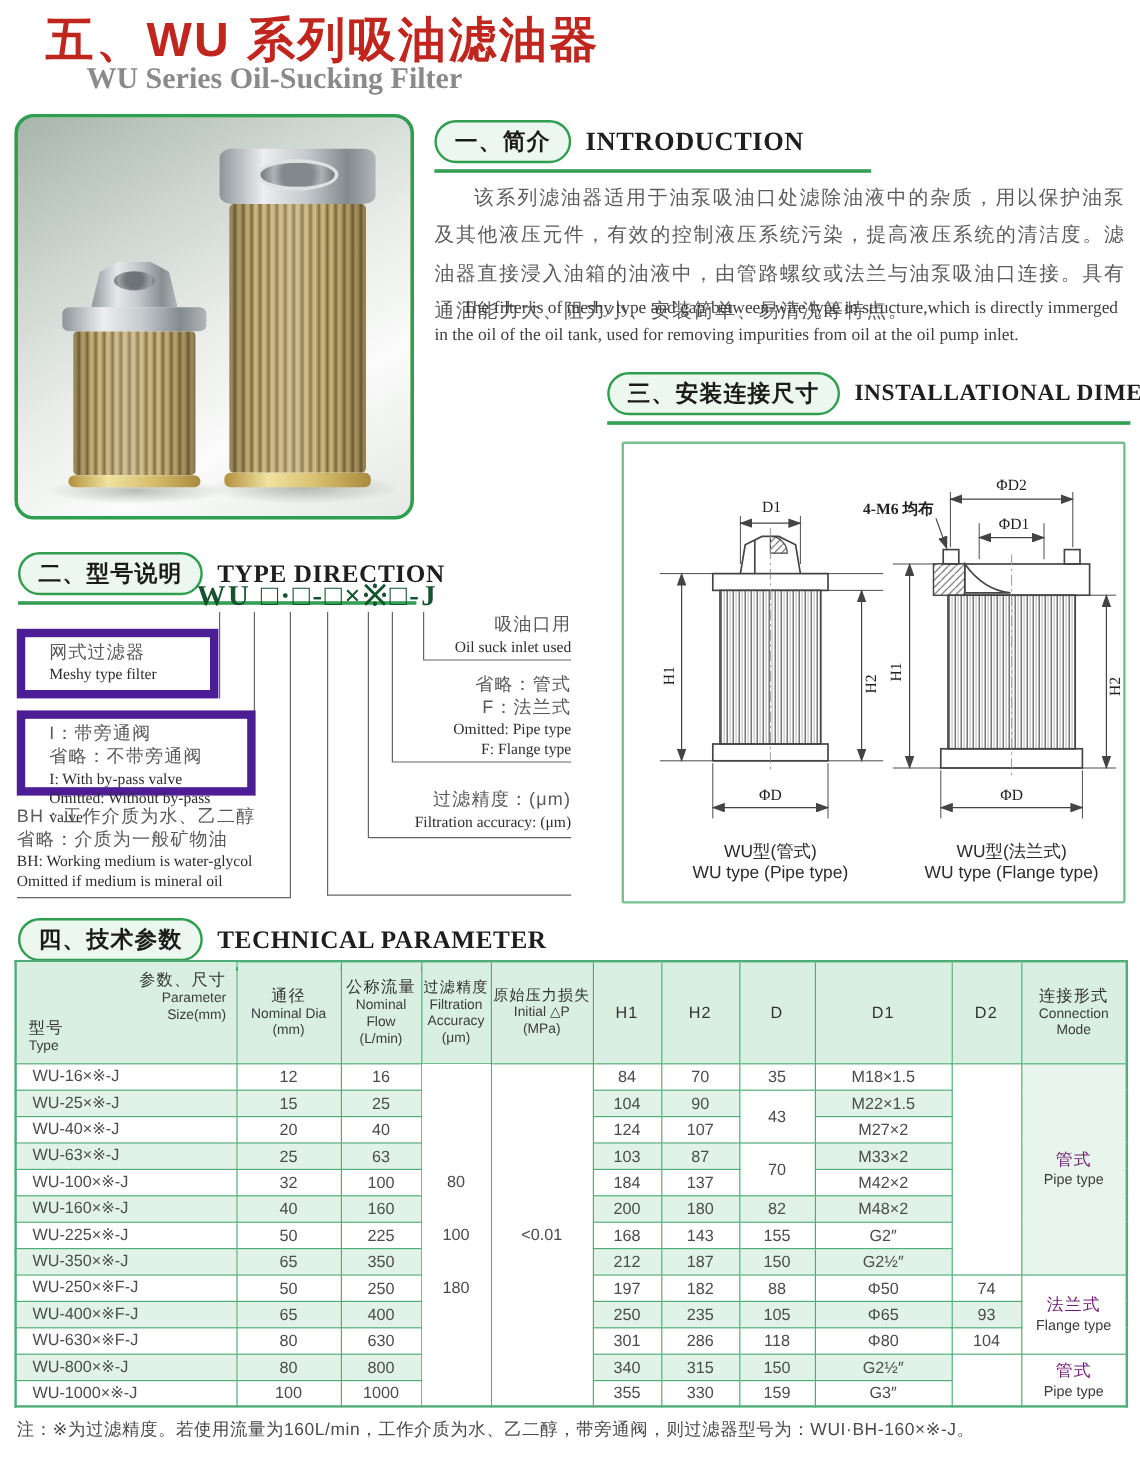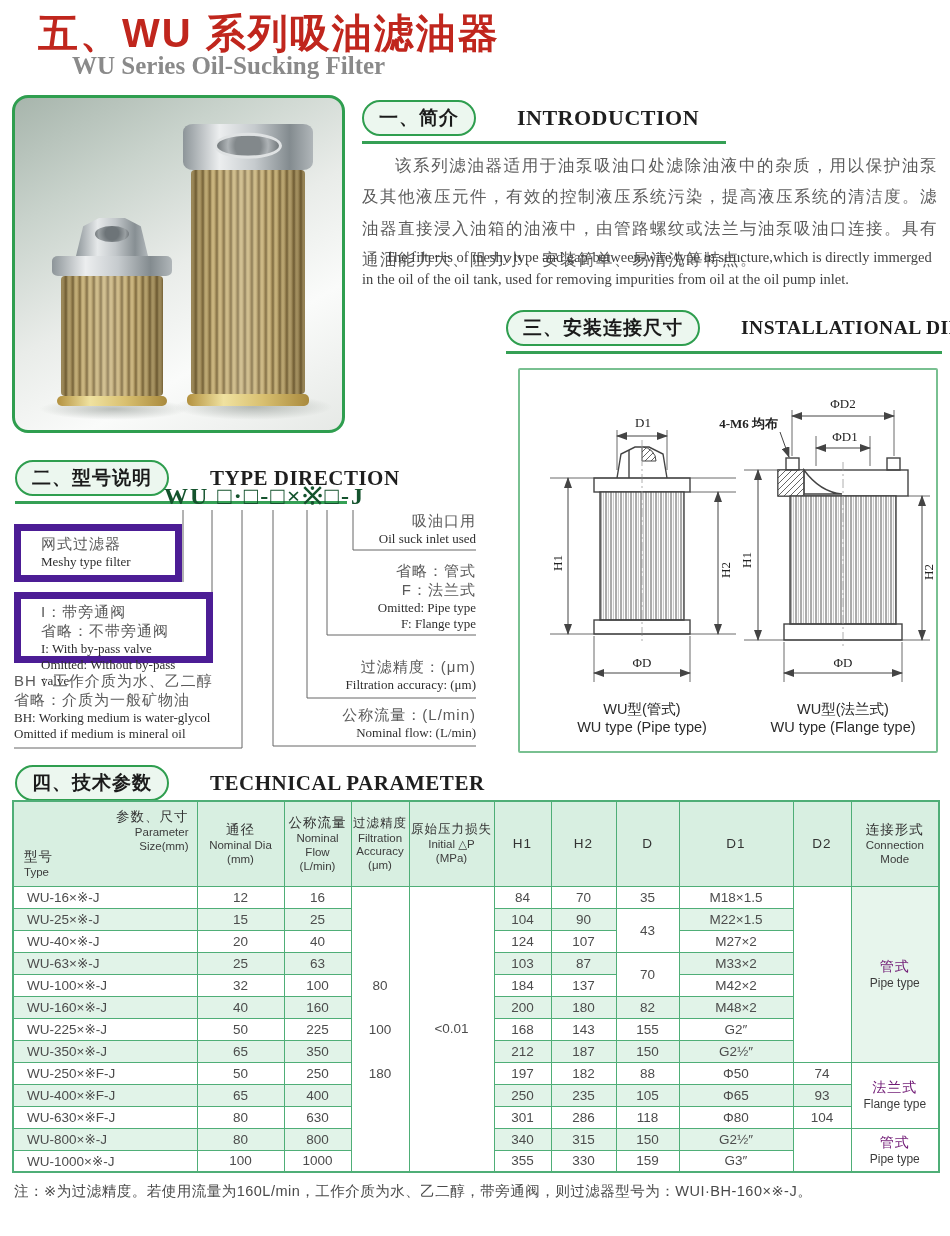--- a/index.html
+++ b/index.html
@@ -8,21 +8,21 @@
     position:relative; width:950px; height:1236px; margin:0 auto;
     background:#ffffff; overflow:hidden;
     font-family:"Liberation Sans","DejaVu Sans",sans-serif; color:#333;
   }
 
   
   .page-title { position:absolute; left:38px; top:6px; font-size:40px; font-weight:bold; color:#c0261d; letter-spacing:2px; }
   .page-subtitle { position:absolute; left:72px; top:52px; font-size:25px; font-weight:bold; color:#8a8a8a; font-family:"Liberation Serif","DejaVu Serif",serif; }
 
   
-  .sec { position:absolute; display:flex; align-items:center; border-bottom:3px solid #35a055; padding-bottom:5px;gap:29px; }
+  .sec { position:absolute; display:flex; align-items:center; border-bottom:3px solid #35a055; padding-bottom:5px; }
   .pill { border:2px solid #2f9e4f; border-radius:18px; background:#ecf7ef; padding:3px 15px; font-size:19px; font-weight:bold; color:#1b1b1b; white-space:nowrap; letter-spacing:1px; }
   .sec-en { font-family:"Liberation Serif","DejaVu Serif",serif; font-weight:bold; font-size:21px; color:#1e1e1e; margin-left:12px; white-space:nowrap; letter-spacing:0.5px; }
 
   
   .photo-frame { position:absolute; left:12px; top:95px; width:333px; height:338px;
     border:3px solid #2f9e4f; border-radius:16px;
     background:linear-gradient(150deg,#a7b5ac 0%,#c9d3cc 25%,#e9ece9 50%,#fafbfa 72%,#e6e9e6 100%); }
   .filter { position:absolute; }
   .f-nut { margin:0 auto; width:72px; height:38px;
     background:linear-gradient(90deg,#8f979b,#e6e9ea 30%,#c2c7ca 55%,#878f93 82%,#b2b8bb);
@@ -277,24 +277,20 @@
     </div>
     <div class="td-label td-right" style="top:82px; width:220px;">
       <div class="cn">省略：管式</div>
       <div class="cn">F：法兰式</div>
       <div class="en">Omitted: Pipe type</div>
       <div class="en">F: Flange type</div>
     </div>
     <div class="td-label td-right" style="top:178px; width:230px;">
       <div class="cn">过滤精度：(μm)</div>
       <div class="en">Filtration accuracy: (μm)</div>
-    </div>
-    <div class="td-label td-right" style="top:226px; width:230px;">
-      <div class="cn">公称流量：(L/min)</div>
-      <div class="en">Nominal flow: (L/min)</div>
     </div>
   </div>
 
   <div class="sec" style="left:15px; top:765px; width:380px;">
     <span class="pill">四、技术参数</span>
     <span class="sec-en">TECHNICAL PARAMETER</span>
   </div>
 
   <table class="param-table">
     <colgroup>

